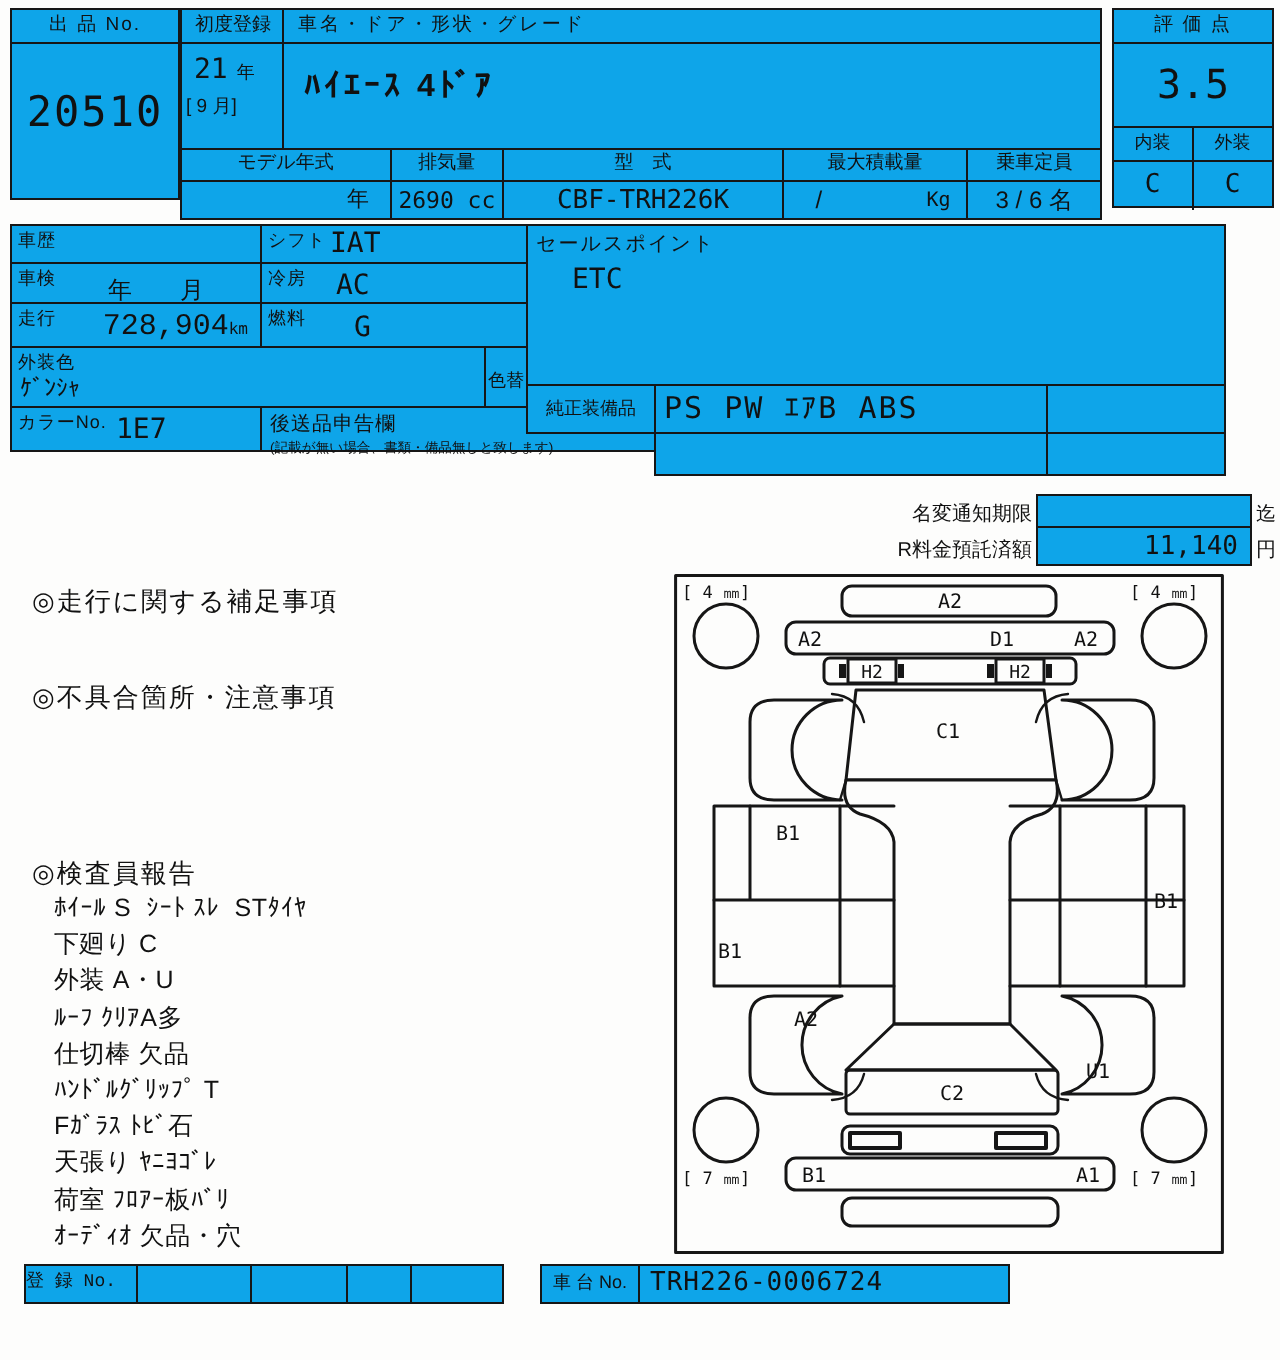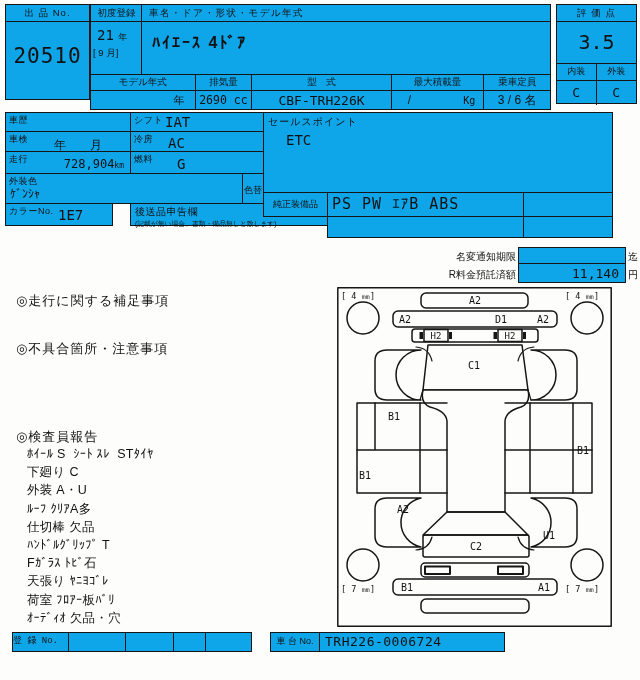--- a/index.html
+++ b/index.html
@@ -33,21 +33,21 @@
   <div class="abs box" style="left:90px;top:4px;width:53px;height:71px;">
     <div class="boxlabel" style="letter-spacing:0;">初度登録</div>
     <div style="padding:4px 0 0 6px;">
       <span class="mono" style="font-size:14px;">21</span>
       <span style="font-size:9px;">年</span>
     </div>
     <div style="font-size:9.5px;padding:3px 0 0 2px;">[ 9 月]</div>
   </div>
 
   <div class="abs box" style="left:141px;top:4px;width:410px;height:71px;">
-    <div class="boxlabel" style="text-align:left;padding-left:7px;letter-spacing:1.5px;">車名・ドア・形状・モデル年式</div>
+    <div class="boxlabel" style="text-align:left;padding-left:7px;letter-spacing:1.5px;">車名・ドア・形状・グレード</div>
     <div style="font-size:16px;font-weight:bold;padding:12px 0 0 10px;letter-spacing:2px;">ﾊｲｴｰｽ 4ﾄﾞｱ</div>
   </div>
 
   <div class="abs box flexrow" style="left:90px;top:74px;width:461px;height:36px;">
     <div class="col" style="width:105px;">
       <div class="hdrow">モデル年式</div>
       <div class="valrow" style="text-align:right;padding-right:10px;font-size:11px;">年</div>
     </div>
     <div class="col" style="width:57px;">
       <div class="hdrow">排気量</div>
@@ -96,37 +96,37 @@
     <span style="position:absolute;left:48px;top:5px;font-size:12px;">年　　月</span>
   </div>
   <div class="abs box" style="left:130px;top:131px;width:134px;height:21px;">
     <span class="cell-label">冷房</span>
     <span class="mono" style="position:absolute;left:37px;top:3px;font-size:14px;">AC</span>
   </div>
 
   <div class="abs box" style="left:5px;top:151px;width:126px;height:23px;">
     <span class="cell-label">走行</span>
     <span style="position:absolute;right:6px;bottom:1px;">
-      <span class="mono" style="font-size:12px;">728,904</span><span class="mono" style="font-size:8px;">km</span>
+      <span class="mono" style="font-size:15px;font-family:Liberation Mono, monospace;">728,904</span><span class="mono" style="font-size:8px;">km</span>
     </span>
   </div>
   <div class="abs box" style="left:130px;top:151px;width:134px;height:23px;">
     <span class="cell-label">燃料</span>
     <span class="mono" style="position:absolute;left:46px;bottom:1px;font-size:14px;">G</span>
   </div>
 
   <div class="abs box" style="left:5px;top:173px;width:238px;height:31px;">
     <span class="cell-label">外装色</span>
     <span style="position:absolute;left:4px;bottom:2px;font-size:12px;">ｹﾞﾝｼｬ</span>
   </div>
   <div class="abs box" style="left:242px;top:173px;width:22px;height:31px;">
     <span style="position:absolute;left:1px;bottom:6px;font-size:9px;">色替</span>
   </div>
 
-  <div class="abs box" style="left:5px;top:203px;width:108px;height:23px;">
+  <div class="abs box" style="left:5px;top:203px;width:126px;height:23px;">
     <span class="cell-label">カラーNo.</span>
     <span class="mono" style="position:absolute;left:52px;top:3px;font-size:14px;">1E7</span>
   </div>
   <div class="abs box" style="left:130px;top:203px;width:198px;height:23px;">
     <div style="font-size:10px;padding:1px 0 0 4px;letter-spacing:0.5px;">後送品申告欄</div>
     <div style="font-size:6.8px;padding-left:4px;">(記載が無い場合、書類・備品無しと致します)</div>
   </div>
 
   <div class="abs box" style="left:263px;top:112px;width:350px;height:81px;">
     <div style="font-size:10px;padding:2px 0 0 4px;letter-spacing:1px;">セールスポイント</div>

